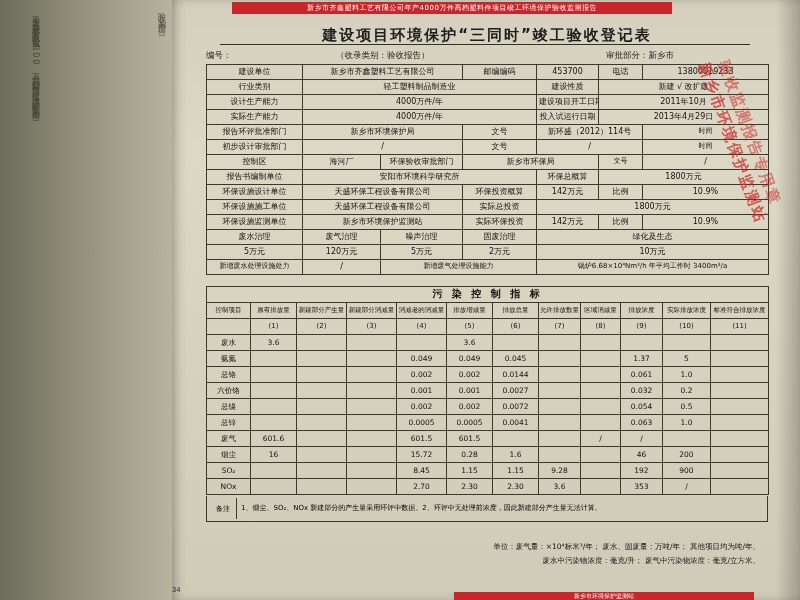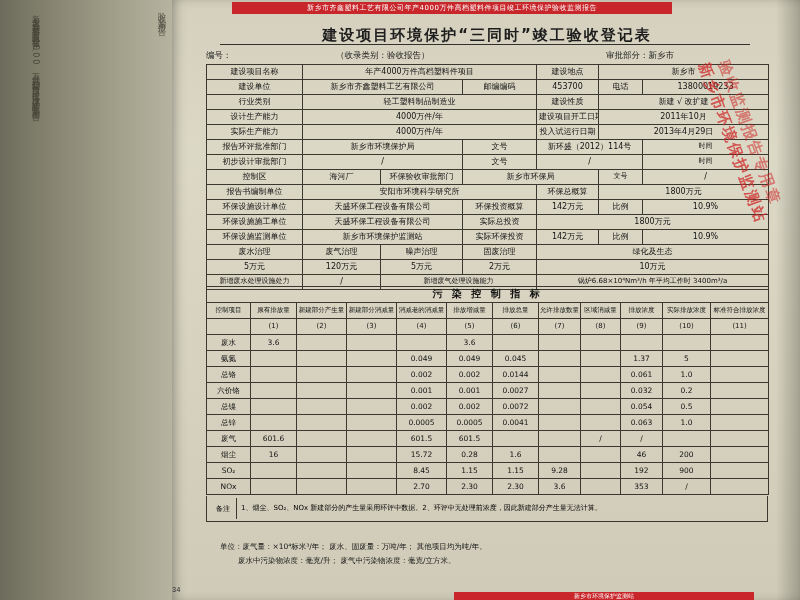--- a/index.html
+++ b/index.html
@@ -93,21 +93,21 @@
     border:1px solid #3a382f;border-top:none;
     font-size:7px;padding:2px 3px;box-sizing:border-box;height:26px;
     display:flex;align-items:center;
   }
   .remark .rl{width:26px;text-align:right;border-right:1px solid #3a382f;
     align-self:stretch;display:flex;align-items:center;justify-content:center;}
   .remark .rt{padding-left:4px;line-height:1.35;text-align:right;}
 
   .unitnote{
     position:absolute;left:48px;top:540px;width:540px;
-    font-size:7.5px;color:#141414;line-height:1.9;
+    font-size:7.5px;color:#141414;line-height:1.9;text-align:right;
   }
   .unitnote .r2{margin-left:18px;}
 
   .pagenum{
     position:absolute;left:0;top:586px;width:596px;text-align:left;
     font-size:7px;color:#2a2a2a;font-family:Liberation Mono, monospace;
   }
   .footer-bar{
     position:absolute;left:282px;top:592px;width:300px;height:8px;
     background:#c8262b;color:#fff;font-size:6px;line-height:8px;text-align:center;
@@ -158,26 +158,20 @@
       <colgroup>
         <col style="width:96px">
           <col style="width:78px">
           <col style="width:82px">
         <col style="width:74px">
           <col style="width:62px">
           <col style="width:44px">
           <col style="width:126px">
       </colgroup>
       <tbody>
-        <tr>
-          <td class="lbl">建设项目名称</td>
-          <td colspan="3">年产4000万件高档塑料件项目</td>
-          <td class="lbl">建设地点</td>
-          <td colspan="2">新乡市</td>
-        </tr>
         <tr>
           <td class="lbl">建设单位</td>
           <td colspan="2">新乡市齐鑫塑料工艺有限公司</td>
           <td class="lbl">邮编编码</td>
           <td>453700</td>
           <td class="lbl">电话</td>
           <td>13800019233</td>
         </tr>
         <tr>
           <td class="lbl">行业类别</td>

